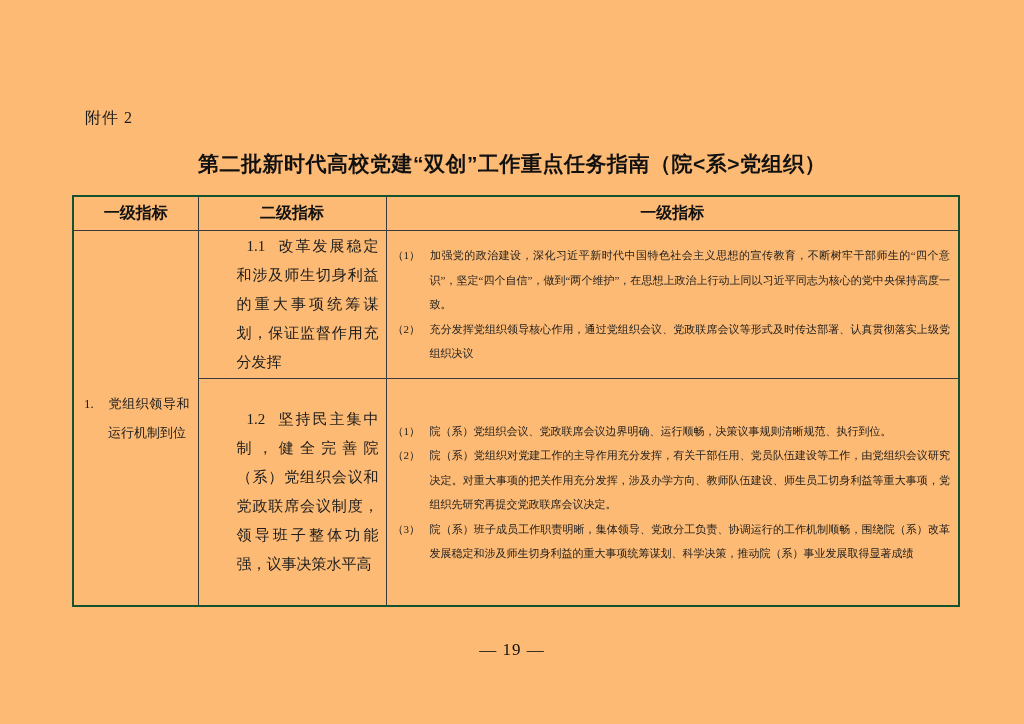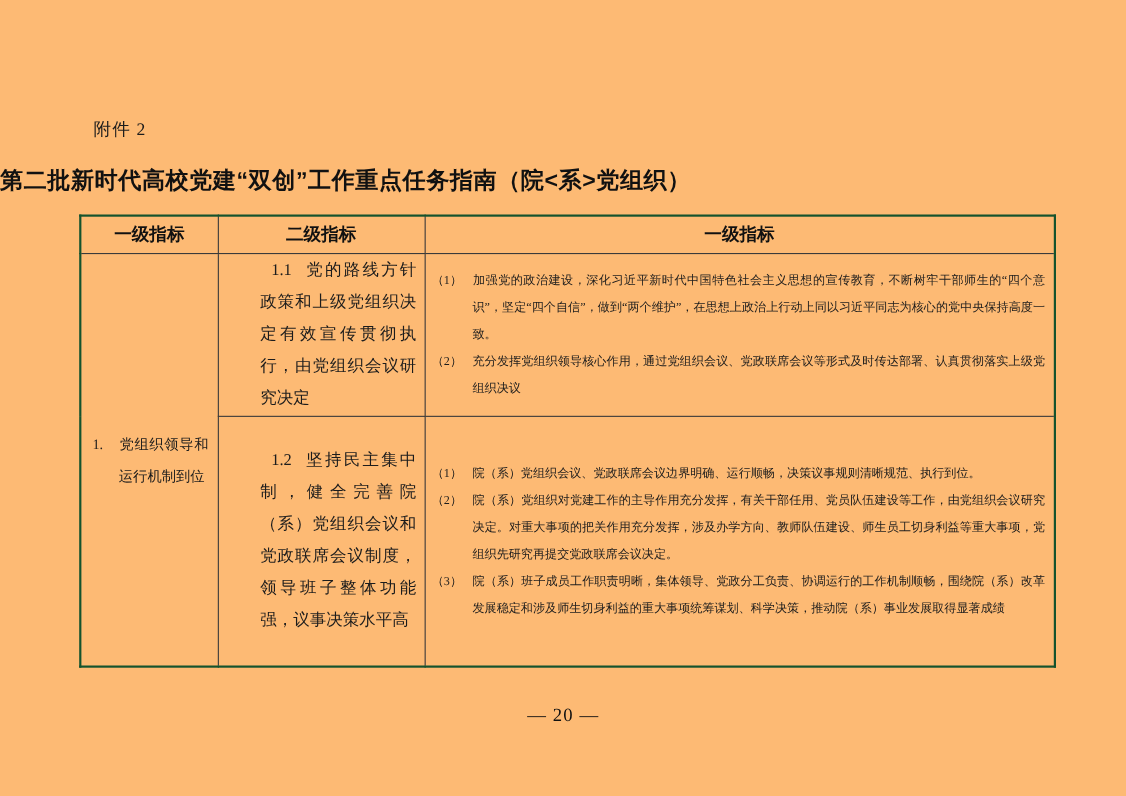--- a/index.html
+++ b/index.html
@@ -18,21 +18,21 @@
     top: 108px;
     font-size: 16px;
     letter-spacing: 1px;
   }
   .title {
     position: absolute;
     left: 0;
     right: 0;
     top: 150px;
     margin: 0;
-    text-align: left;
+    text-align: center;
     font-family: "Liberation Sans", "DejaVu Sans", sans-serif;
     font-weight: bold;
     font-size: 21px;
     letter-spacing: 0.5px;
     color: #111;
   }
   table.tbl {
     position: absolute;
     left: 72px;
     top: 195px;
@@ -120,21 +120,21 @@
       </tr>
 
       <tr class="row1">
         <td class="c1" rowspan="2">
           <div class="hang">
             <span class="mk">1.</span><span>党组织领导和运行机制到位</span>
           </div>
         </td>
         <td class="c2">
           <div class="hang">
-            <span class="mk">1.1</span><span>党的路线方针政策和上级党组织决定有效宣传贯彻执行，由党组织会议研究决定</span>
+            <span class="mk">1.1</span><span>改革发展稳定和涉及师生切身利益的重大事项统筹谋划，保证监督作用充分发挥</span>
           </div>
         </td>
         <td class="c3">
           <div class="items">
             <div class="item">
               <span class="mk">（1）</span><span>加强党的政治建设，深化习近平新时代中国特色社会主义思想的宣传教育，不断树牢干部师生的“四个意识”，坚定“四个自信”，做到“两个维护”，在思想上政治上行动上同以习近平同志为核心的党中央保持高度一致。</span>
             </div>
             <div class="item">
               <span class="mk">（2）</span><span>充分发挥党组织领导核心作用，通过党组织会议、党政联席会议等形式及时传达部署、认真贯彻落实上级党组织决议</span>
             </div>
@@ -158,15 +158,15 @@
             </div>
             <div class="item">
               <span class="mk">（3）</span><span>院（系）班子成员工作职责明晰，集体领导、党政分工负责、协调运行的工作机制顺畅，围绕院（系）改革发展稳定和涉及师生切身利益的重大事项统筹谋划、科学决策，推动院（系）事业发展取得显著成绩</span>
             </div>
           </div>
         </td>
       </tr>
     </tbody>
   </table>
 
-  <div class="footer">— 20 —</div>
+  <div class="footer">— 19 —</div>
 
 </div>
 
 </body></html>

